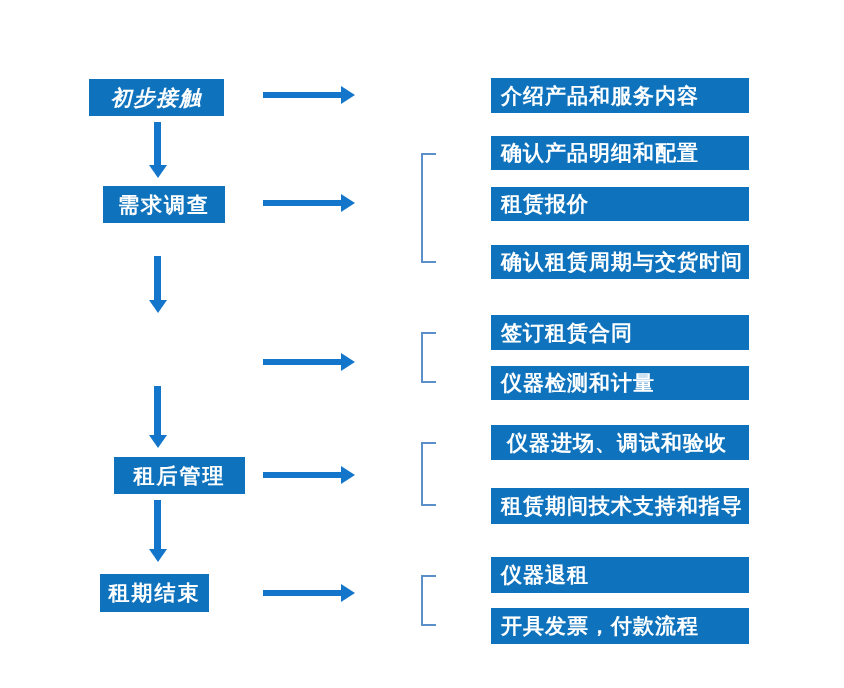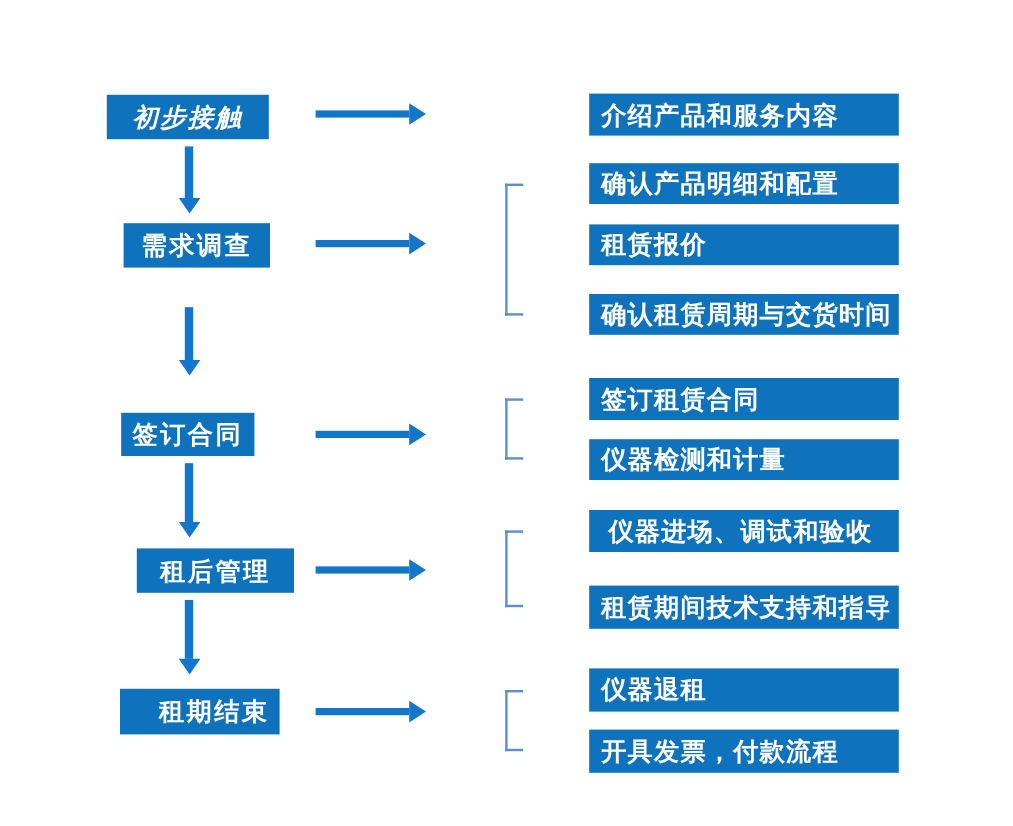--- a/index.html
+++ b/index.html
@@ -41,21 +41,21 @@
     letter-spacing: 2px;
     display: flex;
     align-items: center;
     justify-content: center;
     white-space: nowrap;
   }
   .s0 { left:89px; top:79px;  width:135px; height:37px;font-style:italic; }
   .s1 { left:103px; top:186px; width:122px; height:37px; }
   .s2 { left:101px; top:344px; width:111px; height:36px; }
   .s3 { left:114px; top:457px; width:131px; height:37px; }
-  .s4 { left:100px; top:574px; width:109px; height:38px;padding-left:24px; }
+  .s4 { left:100px; top:574px; width:109px; height:38px; }
 
   
   .detail {
     position: absolute;
     left: 443px;
     width: 258px;
     background: #0e72bc;
     color: #ffffff;
     font-size: 21px;
     font-weight: bold;
@@ -142,21 +142,20 @@
   .b3 { top:575px; height:51px; }
 </style>
 </head>
 <body>
 
 <div class="canvas">
 
 
   <div class="stage s0">初步接触</div>
   <div class="stage s1">需求调查</div>
-  <div class="stage s2">签订合同</div>
   <div class="stage s3">租后管理</div>
   <div class="stage s4">租期结束</div>
 
   <div class="v-arrow va0"></div>
   <div class="v-arrow va1"></div>
   <div class="v-arrow va2"></div>
   <div class="v-arrow va3"></div>
 
   <div class="h-arrow ha0"></div>
   <div class="h-arrow ha1"></div>

